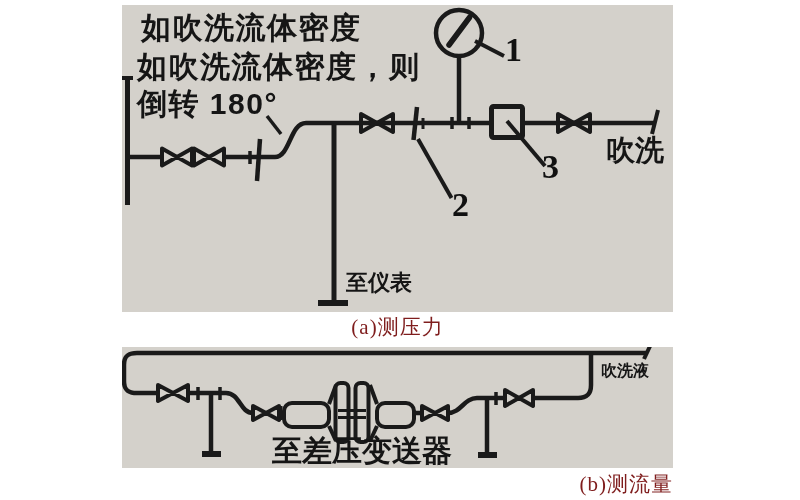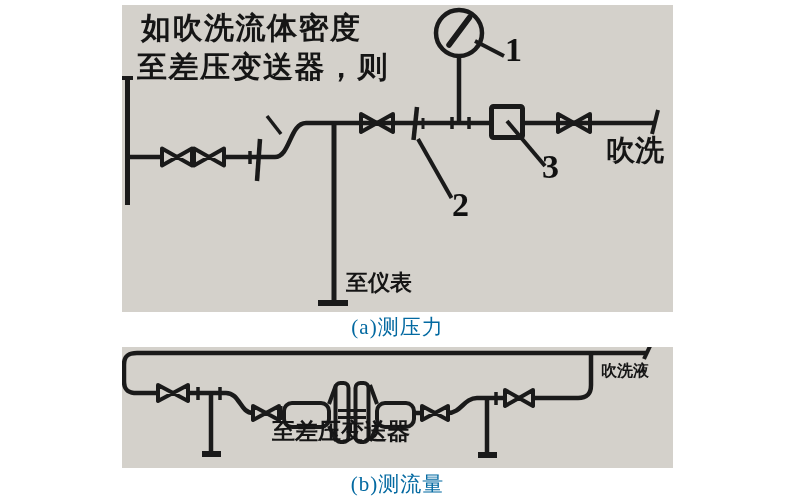--- a/index.html
+++ b/index.html
@@ -13,21 +13,21 @@
   .panel svg{display:block;}
   .txt{
     position:absolute;color:#151515;font-weight:700;line-height:1;
     white-space:nowrap;font-family:"Liberation Sans",sans-serif;
   }
   .note{font-size:30px;letter-spacing:1.5px;}
   .num{
     font-family:"Liberation Serif",serif;font-weight:700;font-size:34px;color:#111;
   }
   .caption{
-    position:absolute;width:551px;text-align:center;color:#0369a1;
+    position:absolute;width:551px;text-align:center;color:#7f1d1d;
     font-family:"Liberation Serif",serif;font-weight:400;font-size:21px;line-height:1;
     letter-spacing:1px;
   }
   .pipe{stroke:#1a1a1a;fill:none;}
 </style>
 </head>
 <body>
 
 <div class="stage">
 
@@ -92,21 +92,22 @@
         <path class="pipe" d="M507,121 L545,166" stroke-width="4"></path>
       </g>
 
       <g>
         <path class="pipe" stroke-width="4" stroke-linejoin="round" d="M558,114 L574,123 L558,132 Z M590,114 L574,123 L590,132 Z"></path>
       </g>
     </svg>
   </div>
 
   <div class="txt note" style="left:141px;top:13px;">如吹洗流体密度</div>
-  <div class="txt note" style="left:137px;top:52px;">至差压变送器，则</div>
+  <div class="txt note" style="left:137px;top:52px;">如吹洗流体密度，则</div>
+  <div class="txt note" style="left:137px;top:89px;">倒转 180°</div>
 
   <div class="txt num" style="left:505px;top:33px;">1</div>
   <div class="txt num" style="left:452px;top:188px;">2</div>
   <div class="txt num" style="left:542px;top:150px;">3</div>
 
   <div class="txt" style="left:606px;top:136px;font-size:29px;">吹洗</div>
   <div class="txt" style="left:346px;top:272px;font-size:22px;">至仪表</div>
 
   <div class="caption" style="left:122px;top:317px;">(a)测压力</div>
 
@@ -165,17 +166,17 @@
         <path class="pipe" stroke-width="4" stroke-linejoin="round" d="M505,390 L519,398 L505,406 Z M533,390 L519,398 L533,406 Z"></path>
       </g>
       <g>
         <path class="pipe" d="M533,398 H578" stroke-width="4.5"></path>
         <path class="pipe" d="M578,398 C587,398 591,394 591,385 V353" stroke-width="4.5"></path>
       </g>
     </svg>
   </div>
 
   <div class="txt" style="left:601px;top:363px;font-size:16px;">吹洗液</div>
-  <div class="txt" style="left:272px;top:420px;font-size:23px;">至差压变送器</div>
+  <div class="txt" style="left:272px;top:436px;font-size:30px;">至差压变送器</div>
 
-  <div class="caption" style="left:122px;top:474px;">(b)测流量</div>
+  <div class="caption" style="left:122px;top:474px;text-align:right;">(b)测流量</div>
 
 </div>
 
 </body></html>

